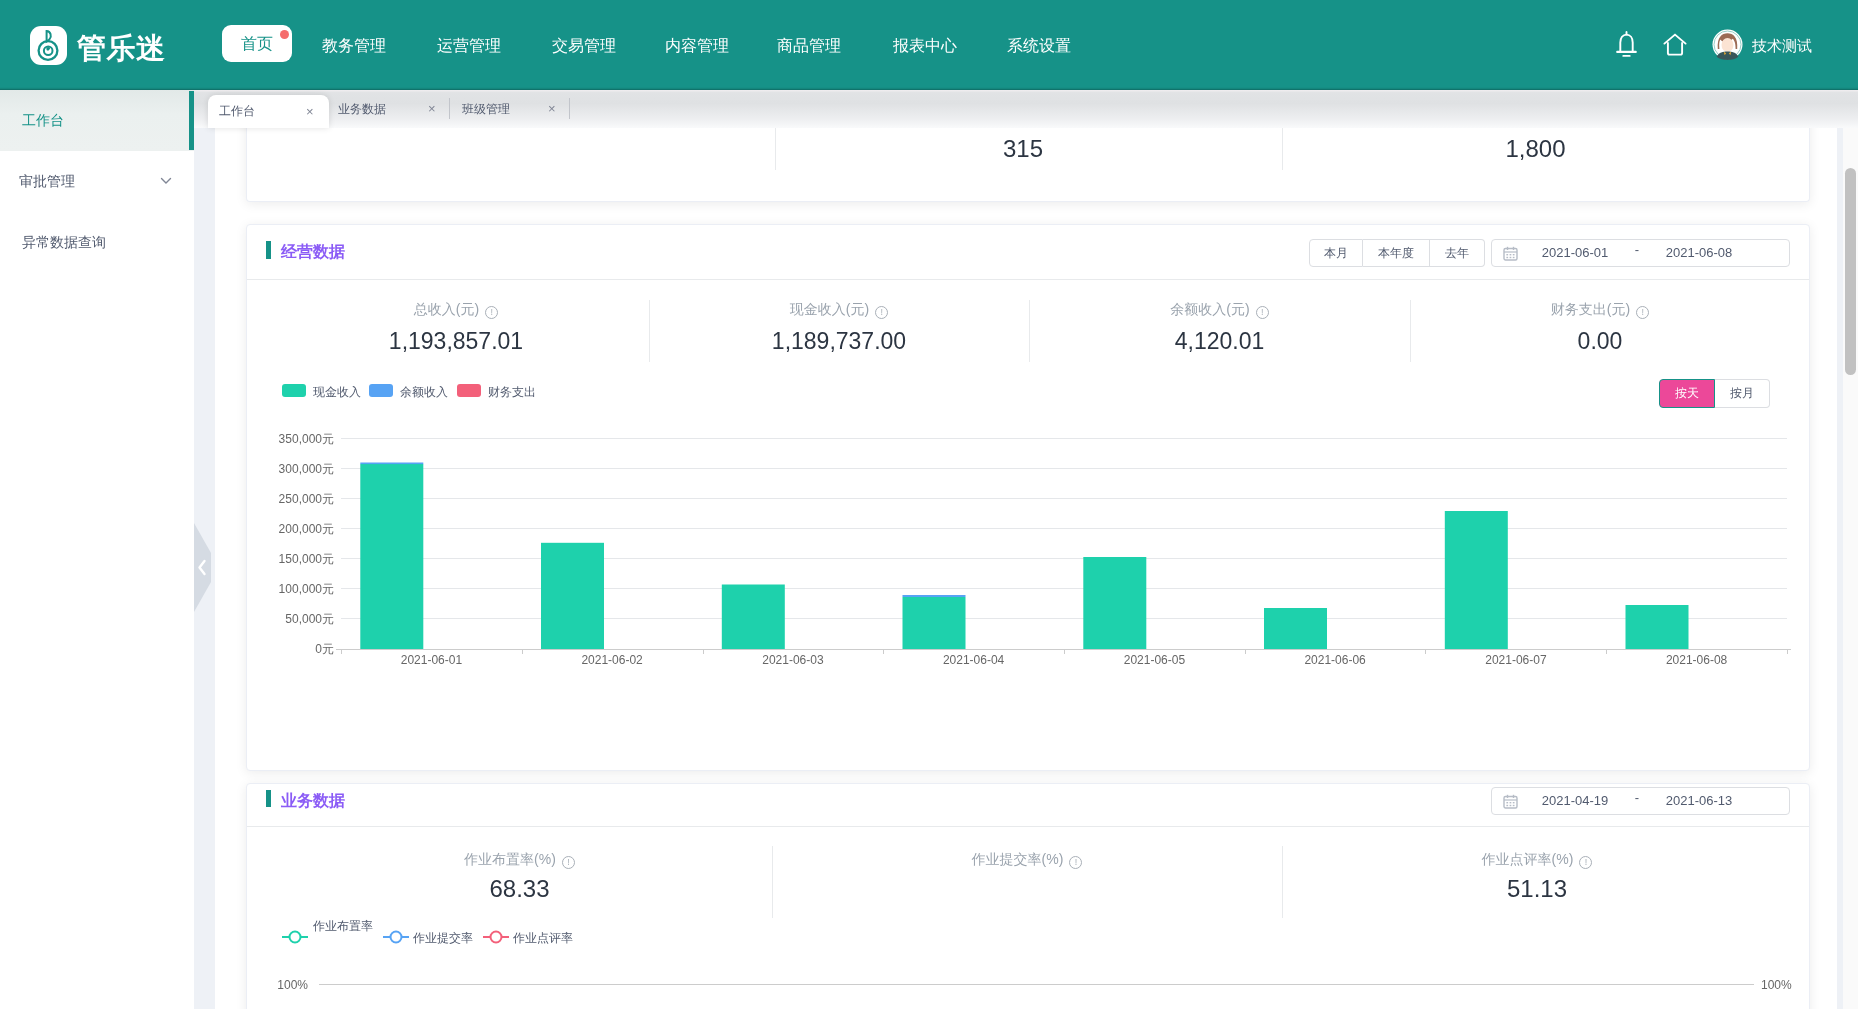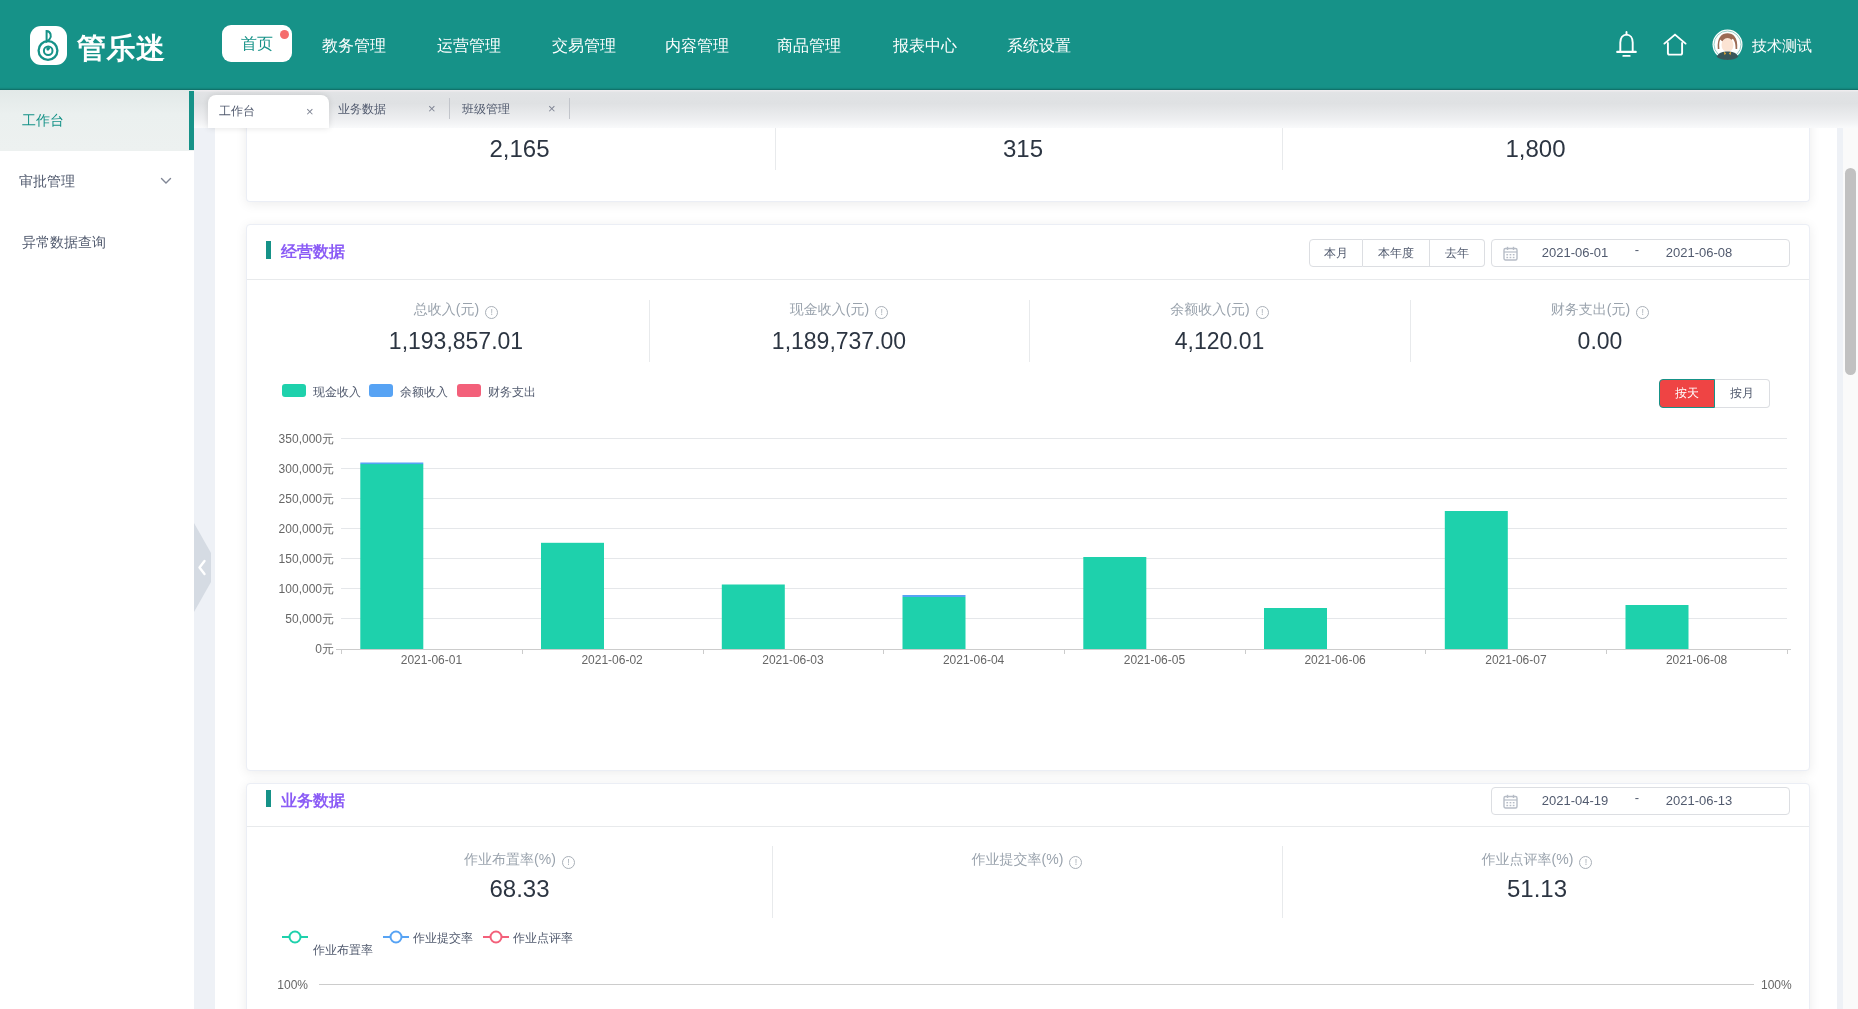--- a/index.html
+++ b/index.html
@@ -53,38 +53,37 @@
   .stat-num { position:absolute; font-size:23px; color:#2c3542; text-align:center; }
   .stat-label { position:absolute; font-size:14px; color:#9aa3ad; text-align:center; }
   .info-i { display:inline-block; width:13px; height:13px; border:1px solid #a9b0b8; border-radius:50%; font-size:9px; line-height:11px; text-align:center; color:#a9b0b8; vertical-align:-1px; margin-left:6px;}
 
   
   .btn-group { position:absolute; display:flex; }
   .btn { height:28px; line-height:26px; font-size:12px; color:#515a6e; background:#fff; border:1px solid #dcdee2; text-align:center; }
   .btn + .btn { border-left:none; }
   .btn:first-child { border-radius:4px 0 0 4px; }
   .btn:last-child { border-radius:0 4px 4px 0; }
-  .btn.teal { background:#ef4444; border-color:#169288; color:#fff; }
+  .btn.teal { background:#ec4899; border-color:#169288; color:#fff; }
 
   .date-input { position:absolute; left:1244px; width:299px; height:28px; border:1px solid #dcdee2; border-radius:4px; background:#fff; }
   .date-input .dtxt { position:absolute; top:0; height:26px; line-height:26px; font-size:13px; color:#515a6e; width:110px; text-align:center; }
 
   .legend-swatch { position:absolute; width:24px; height:13px; border-radius:3px; }
   .legend-text { position:absolute; font-size:12px; color:#515a6e; }
 </style>
 </head>
 <body>
 
 <div class="abs content-bg"></div>
 <div class="abs content-white"></div>
 
 <div class="card card1">
   <div class="vdiv" style="left:528px;top:18px;height:42px;"></div>
   <div class="vdiv" style="left:1035px;top:18px;height:42px;"></div>
-  <div class="stat-num" style="left:0;top:25px;width:528px;padding-left:17px;font-size:24px;">2,165</div>
   <div class="stat-num" style="left:528px;top:25px;width:507px;padding-right:11px;font-size:24px;">315</div>
   <div class="stat-num" style="left:1035px;top:25px;width:529px;padding-right:22px;font-size:24px;">1,800</div>
 </div>
 
 <div class="card card2">
   <div class="card-title-bar" style="top:16px;"></div>
   <div class="card-title" style="top:17px;">经营数据</div>
 
   <div class="btn-group" style="left:1062px;top:14px;">
     <div class="btn" style="width:54px;">本月</div>
@@ -238,21 +237,21 @@
       </g>
     <g stroke="#57a3f4" stroke-width="2" fill="none">
         <line x1="101" y1="9" x2="127" y2="9"></line>
         <circle cx="114" cy="9" r="5.5" fill="#fff"></circle>
       </g>
     <g stroke="#f3607a" stroke-width="2" fill="none">
         <line x1="201" y1="9" x2="227" y2="9"></line>
         <circle cx="214" cy="9" r="5.5" fill="#fff"></circle>
       </g>
   </svg>
-  <div class="legend-text" style="left:66px;top:158px;">作业布置率</div>
+  <div class="legend-text" style="left:66px;top:134px;">作业布置率</div>
   <div class="legend-text" style="left:166px;top:146px;text-align:right;">作业提交率</div>
   <div class="legend-text" style="left:266px;top:146px;">作业点评率</div>
 
   <div style="position:absolute;left:25px;top:194px;width:36px;text-align:right;font-size:12px;color:#666;">100%</div>
   <div style="position:absolute;left:72px;top:200px;width:1435px;height:1px;background:#ccc;"></div>
   <div style="position:absolute;left:1514px;top:194px;width:36px;font-size:12px;color:#666;">100%</div>
 </div>
 
 <div class="abs tabbar">
   <div class="tab-active">工作台<span class="tab-x" style="left:98px;top:0;">×</span></div>

